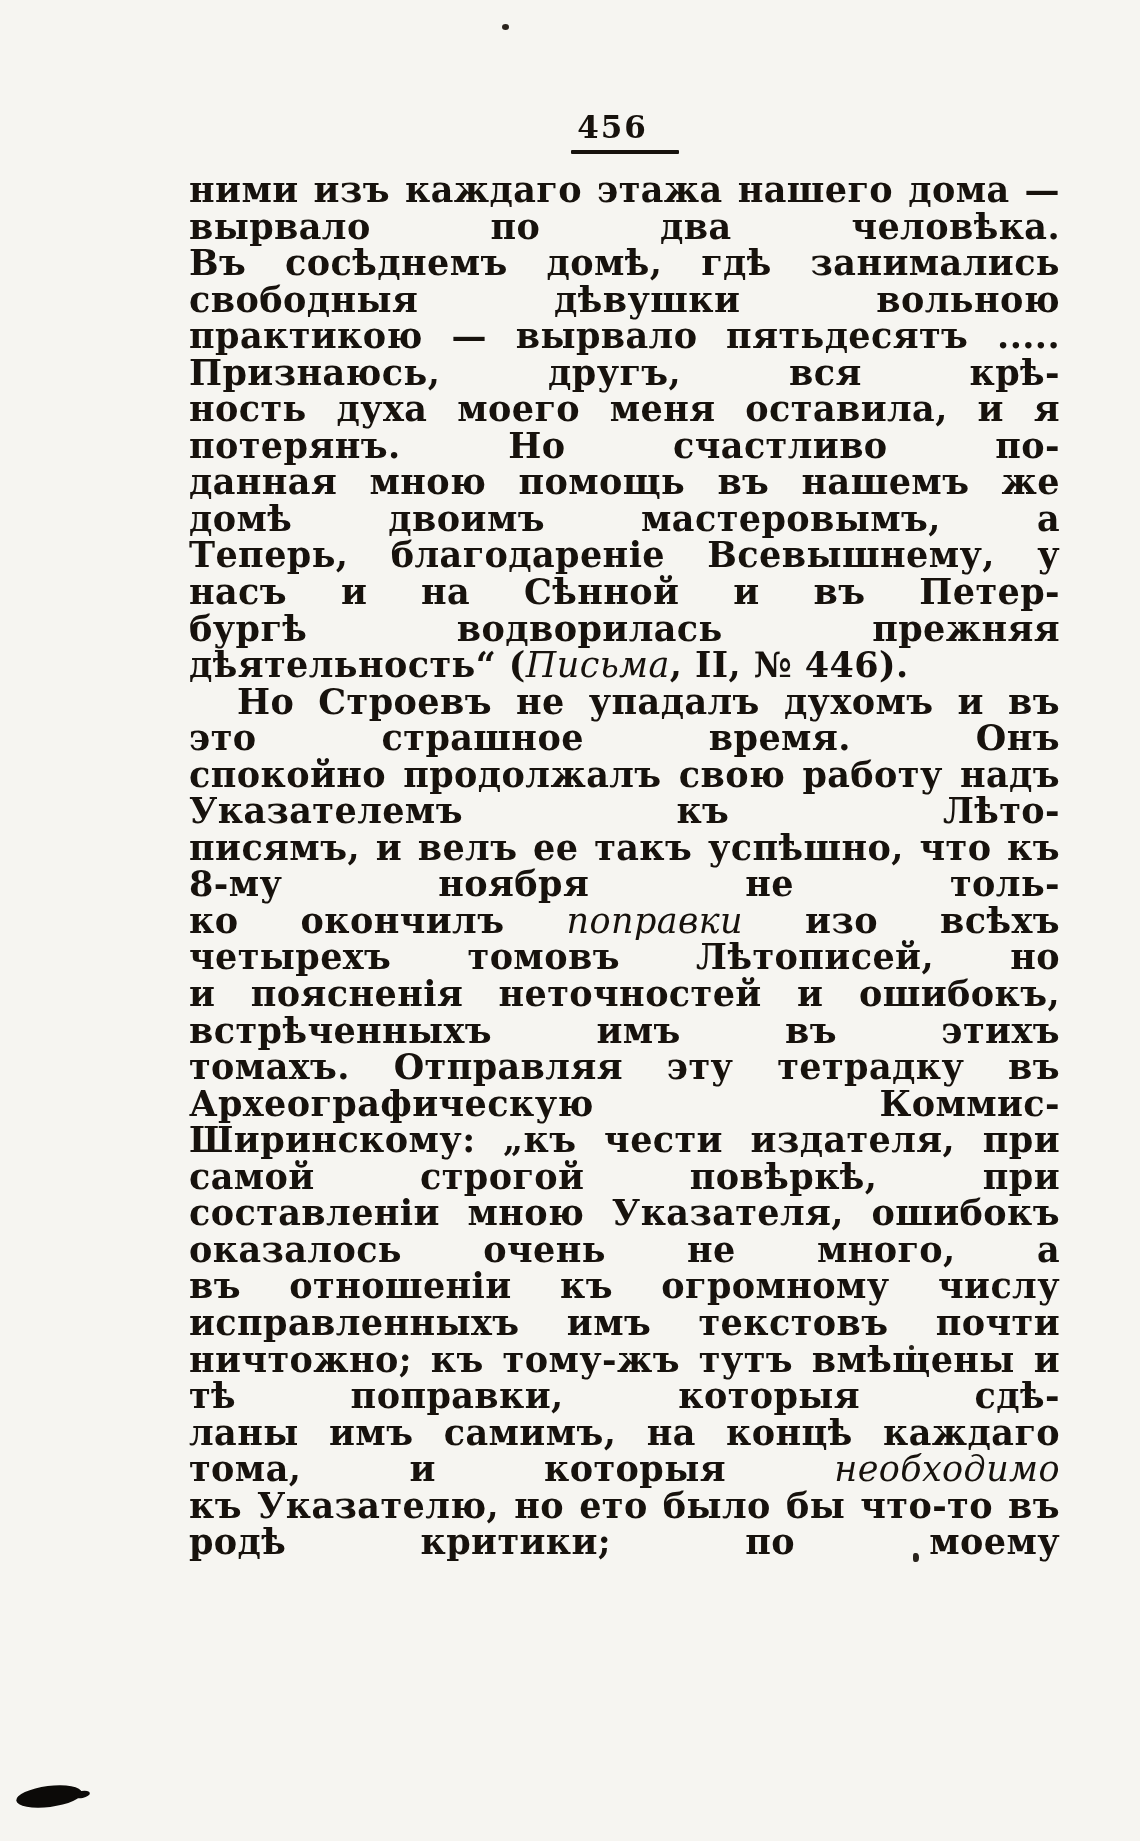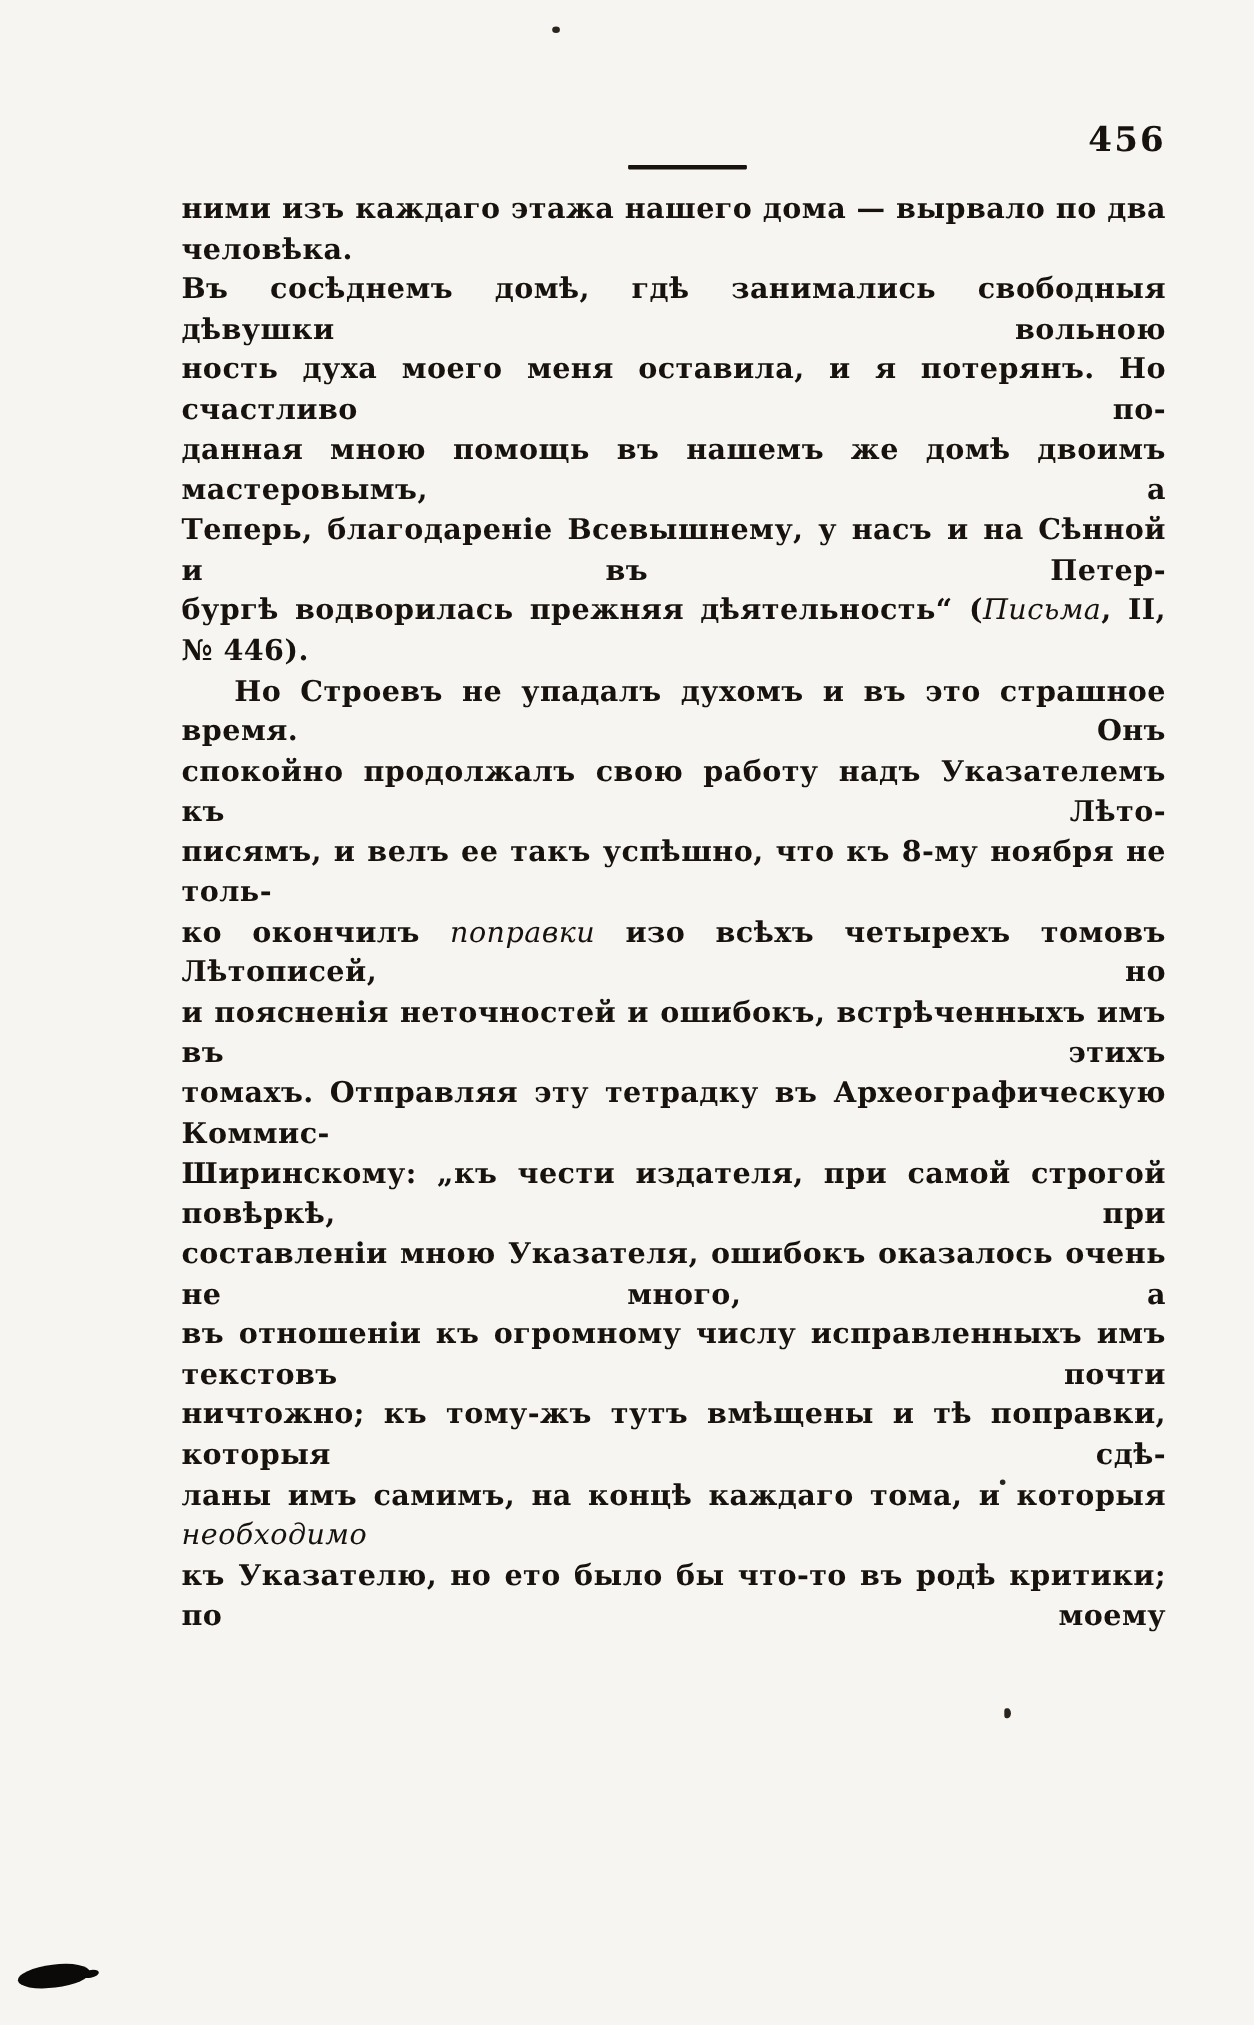--- a/index.html
+++ b/index.html
@@ -7,21 +7,21 @@
     width:1140px;height:1841px;
     background:#f6f5f1;
     font-family:"DejaVu Serif","Liberation Serif",serif;
     color:#17120d;
     position:relative;
     overflow:hidden;
   }
   .page-number-wrap{
     position:absolute;
     top:112px;left:165px;width:895px;
-    text-align:right;
+    text-align:center;
     text-decoration:underline;
   }
   .page-number{
     display:inline-block;
     font-size:31px;
     font-weight:bold;
     letter-spacing:2px;
     line-height:1;
   }
   .page-number-underline{
@@ -29,27 +29,28 @@
     margin-left:calc(50% - 42px);
     width:108px;height:4px;
     background:#17120d;
     border-radius:1px;
   }
   .text-block{
     position:absolute;
     top:172px;left:165px;width:895px;
   }
   .line{
-    font-size:26px;
+    font-size:35px;
     font-weight:bold;
     line-height:36.55px;
     white-space:normal;
     text-align:justify;
     text-align-last:justify;
     letter-spacing:0.4px;
+    margin-left:24px;
   }
   .line.end{
     text-align-last:left;
   }
   .line.indent{
     text-indent:48px;
   }
   .line .it{
     font-style:italic;
     font-weight:normal;
@@ -86,20 +87,21 @@
 <div class="speck speck-top"></div>
 
 <div class="page-number-wrap">
   <div class="page-number">456</div>
   <div class="page-number-underline"></div>
 </div>
 
 <div class="text-block">
     <div class="line"><span>ними изъ каждаго этажа нашего дома — вырвало по два человѣка.</span></div>
     <div class="line"><span>Въ сосѣднемъ домѣ, гдѣ занимались свободныя дѣвушки вольною</span></div>
+    <div class="line"><span>практикою — вырвало пятьдесятъ ..... Признаюсь, другъ, вся крѣ-</span></div>
     <div class="line"><span>ность духа моего меня оставила, и я потерянъ. Но счастливо по-</span></div>
     <div class="line"><span>данная мною помощь въ нашемъ же домѣ двоимъ мастеровымъ, а</span></div>
     <div class="line"><span>Теперь, благодареніе Всевышнему, у насъ и на Сѣнной и въ Петер-</span></div>
     <div class="line end"><span>бургѣ водворилась прежняя дѣятельность“ (</span><span class="it">Письма</span><span>, II, № 446).</span></div>
     <div class="line indent"><span>Но Строевъ не упадалъ духомъ и въ это страшное время. Онъ</span></div>
     <div class="line"><span>спокойно продолжалъ свою работу надъ Указателемъ къ Лѣто-</span></div>
     <div class="line"><span>писямъ, и велъ ее такъ успѣшно, что къ 8-му ноября не толь-</span></div>
     <div class="line"><span>ко окончилъ </span><span class="it">поправки</span><span> изо всѣхъ четырехъ томовъ Лѣтописей, но</span></div>
     <div class="line"><span>и поясненія неточностей и ошибокъ, встрѣченныхъ имъ въ этихъ</span></div>
     <div class="line"><span>томахъ. Отправляя эту тетрадку въ Археографическую Коммис-</span></div>

